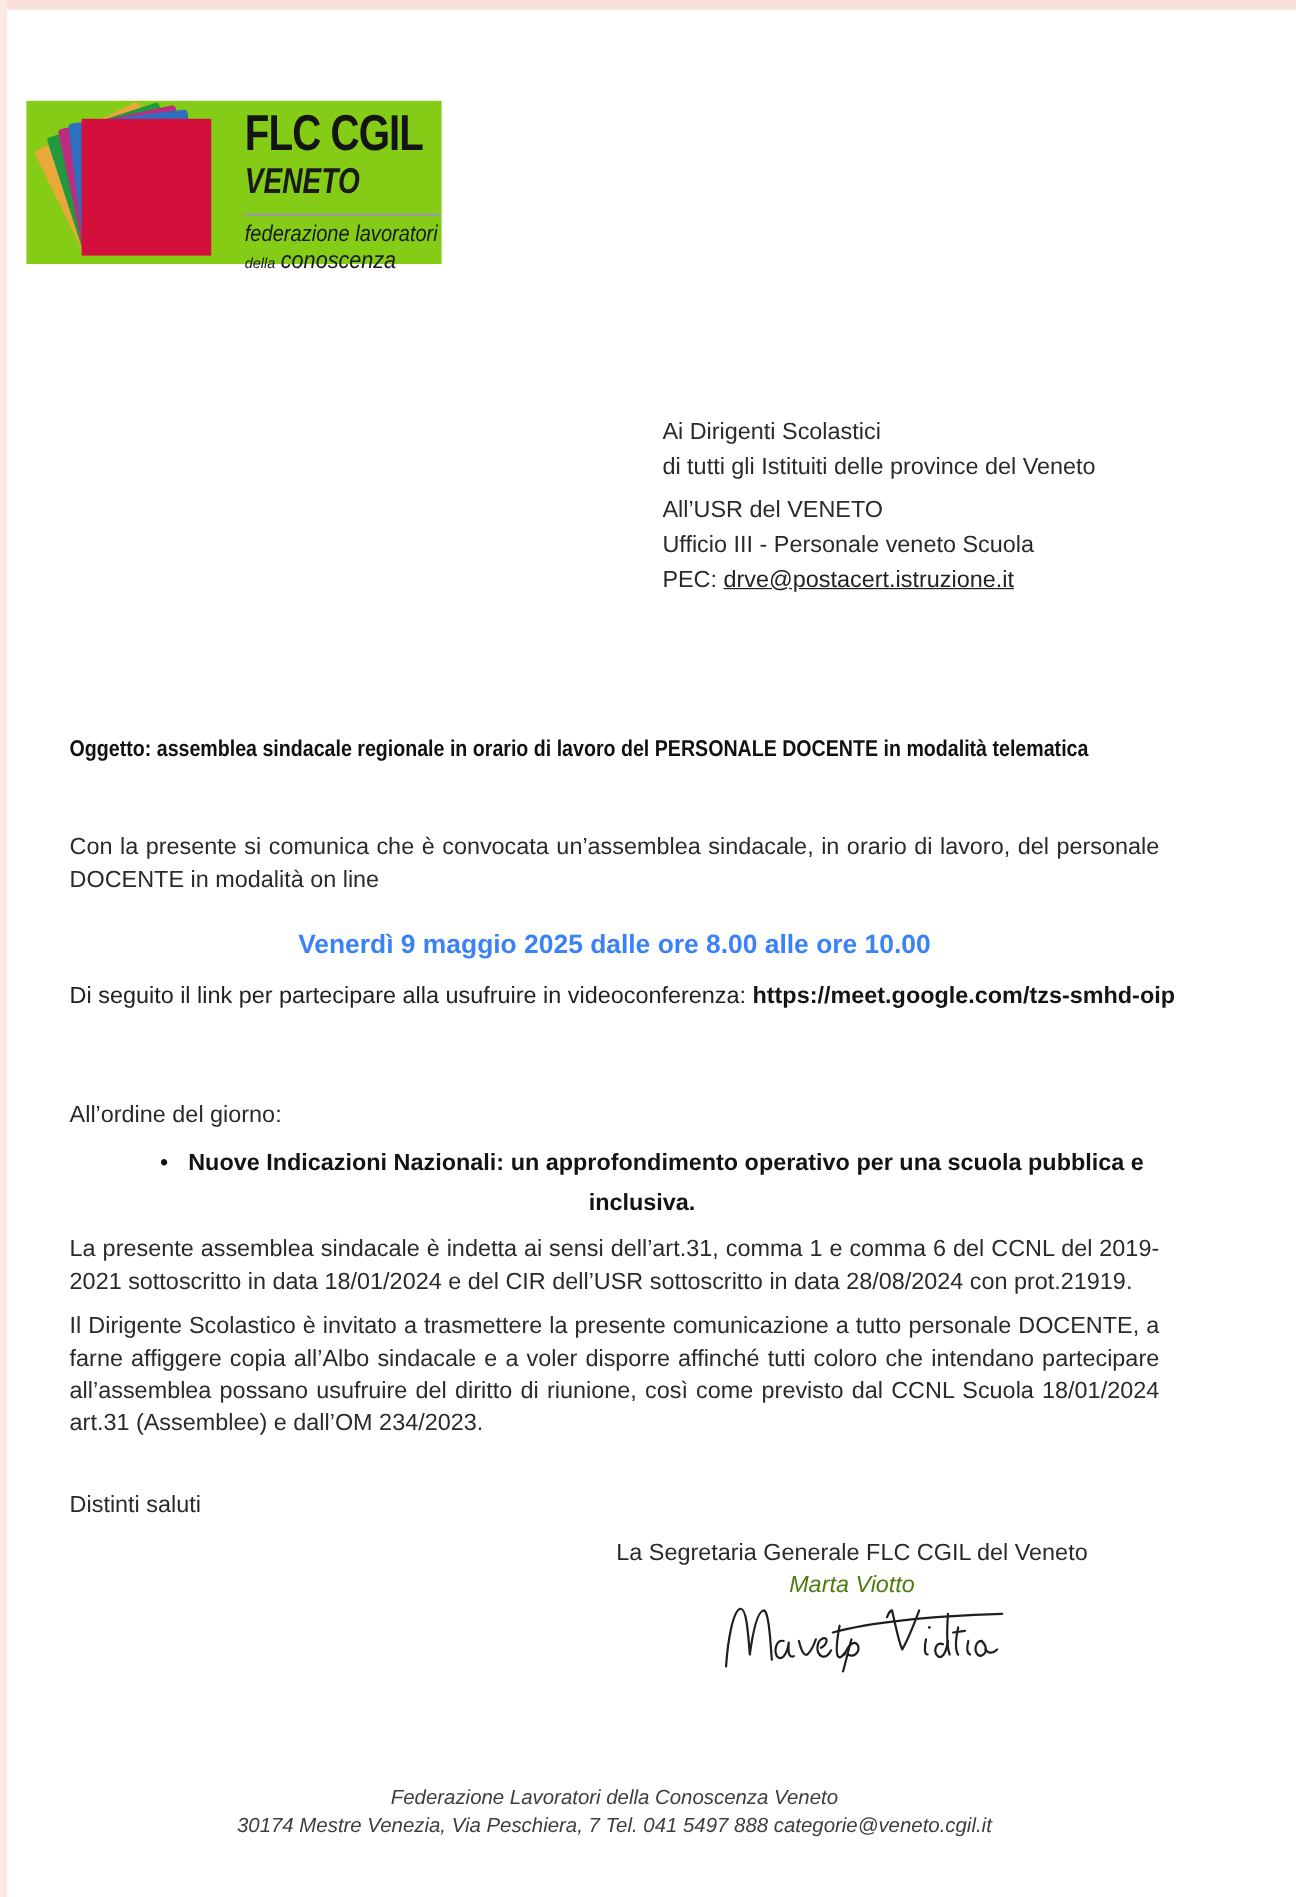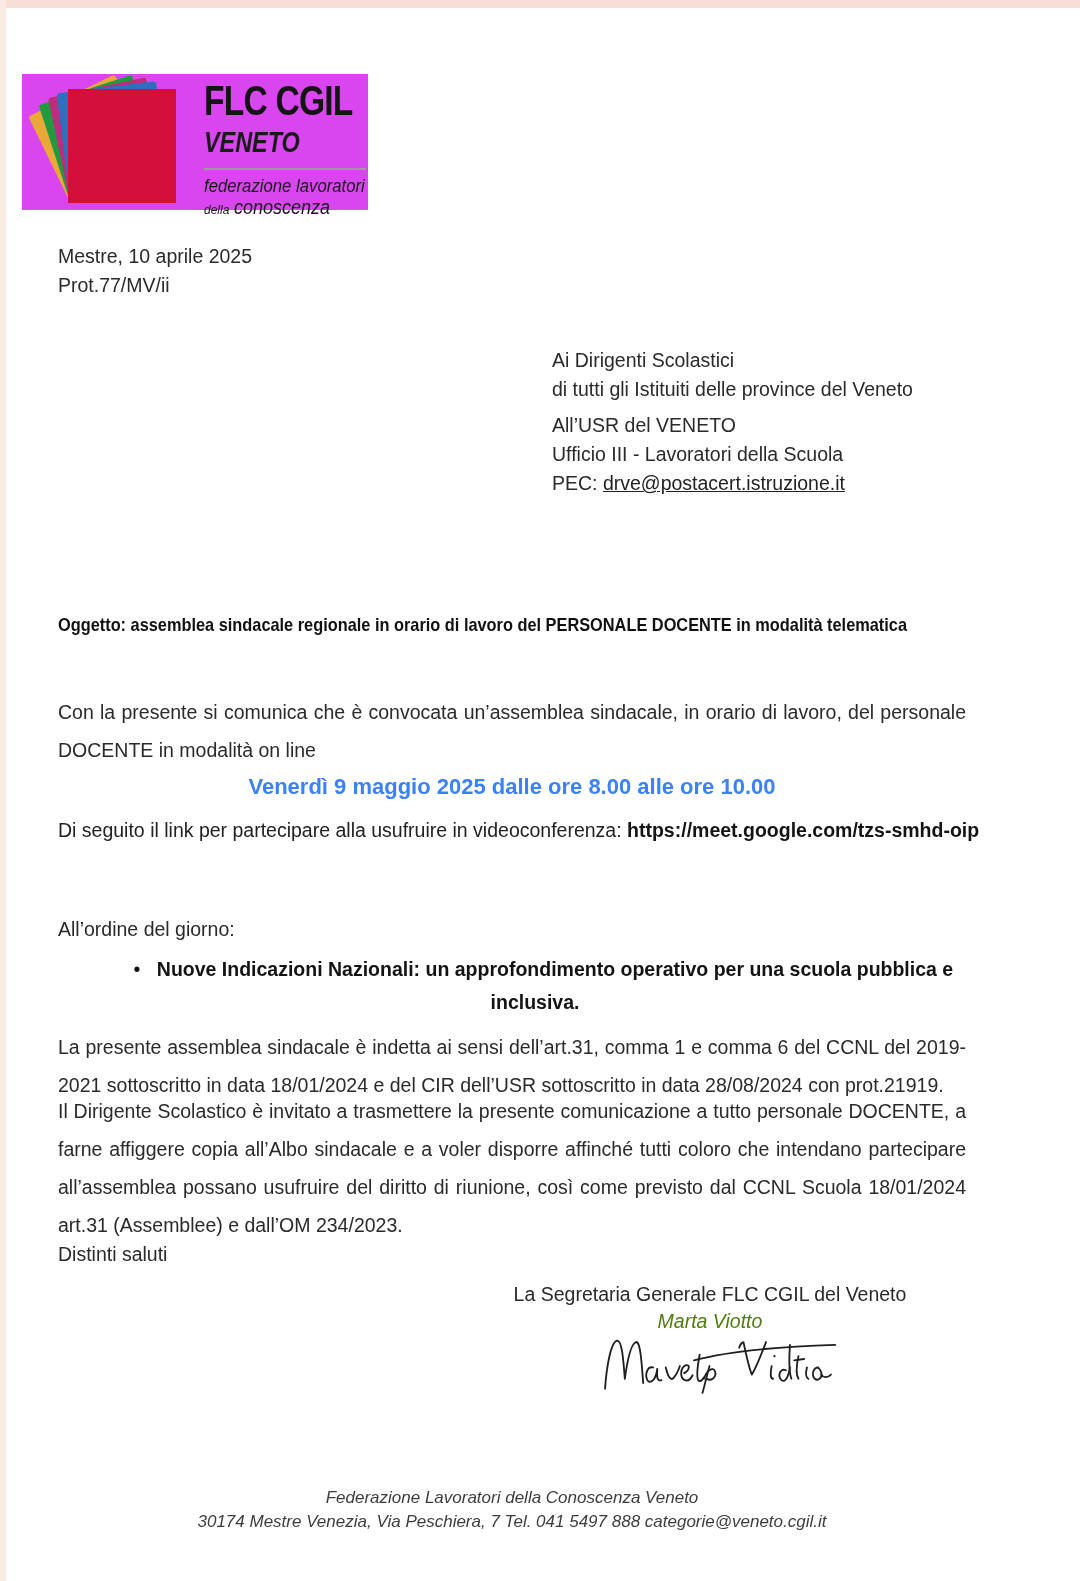--- a/index.html
+++ b/index.html
@@ -8,21 +8,21 @@
     width:1080px;height:1581px;
     background:#ffffff;
     font-family:"Liberation Sans","DejaVu Sans",sans-serif;
     color:#222222;
     overflow:hidden;
   }
   .edge-top{position:absolute;left:0;top:0;width:1080px;height:8px;background:#f8ded7;}
   .edge-left{position:absolute;left:0;top:0;width:6px;height:1581px;background:#fbe9e3;}
 
   
-  .logo-box{position:absolute;left:22px;top:74px;width:346px;height:136px;background:#d946ef;}
+  .logo-box{position:absolute;left:22px;top:84px;width:346px;height:136px;background:#84cc16;}
   .logo-fan{position:absolute;left:0;top:0;}
   .logo-text{position:absolute;left:182px;top:4px;width:168px;}
   .logo-org{
     display:inline-block;font-size:42px;font-weight:bold;color:#141414;
     letter-spacing:-1px;transform:scaleX(0.80);transform-origin:left top;
     line-height:46px;white-space:nowrap;
   }
   .logo-region{
     display:inline-block;font-size:30px;font-weight:bold;font-style:italic;color:#1a1a1a;
     transform:scaleX(0.78);transform-origin:left top;line-height:32px;white-space:nowrap;
@@ -33,21 +33,21 @@
     display:inline-block;font-size:19px;font-style:italic;color:#1a1a1a;
     transform:scaleX(0.88);transform-origin:left top;white-space:nowrap;line-height:22px;margin-top:5px;
   }
   .logo-sub2{display:block;white-space:nowrap;line-height:20px;margin-top:0px;}
   .logo-sub2 .small{font-size:12px;font-style:italic;color:#1a1a1a;}
   .logo-sub2 .big{font-size:20px;font-style:italic;color:#1a1a1a;display:inline-block;transform:scaleX(0.9);transform-origin:left bottom;}
 
   
   .abs{position:absolute;}
   .t{font-size:19.5px;line-height:29px;color:#2a2a2a;}
-  .para{font-size:19.5px;line-height:38px;color:#2a2a2a;text-align:justify;width:908px;}
+  .para{font-size:19.5px;line-height:27px;color:#2a2a2a;text-align:justify;width:908px;}
   .date-block{left:58px;top:242px;}
   .recipients{left:552px;top:346px;}
   .recipients .grp2{margin-top:7px;}
   .pec-link{text-decoration:underline;color:#222;cursor:pointer;}
 
   .subject{
     left:58px;top:610px;width:1000px;
     font-size:19px;font-weight:bold;color:#111;white-space:nowrap;
     transform:scaleX(0.86);transform-origin:left top;line-height:30px;
   }
@@ -93,31 +93,27 @@
     </svg>
     <div class="logo-text">
       <span class="logo-org">FLC CGIL</span><br>
       <span class="logo-region">VENETO</span>
       <div class="logo-sep"></div>
       <span class="logo-sub1">federazione lavoratori</span>
       <span class="logo-sub2"><span class="small">della</span> <span class="big">conoscenza</span></span>
     </div>
   </div>
 
-  <div class="abs date-block t">
-    <div>Mestre, 10 aprile 2025</div>
-    <div>Prot.77/MV/ii</div>
-  </div>
 
   <div class="abs recipients t">
     <div>Ai Dirigenti Scolastici</div>
     <div>di tutti gli Istituiti delle province del Veneto</div>
     <div class="grp2">
       <div>All’USR del VENETO</div>
-      <div>Ufficio III - Lavoratori della Scuola</div>
+      <div>Ufficio III - Personale veneto Scuola</div>
       <div><span>PEC: </span><span class="pec-link">drve@postacert.istruzione.it</span></div>
     </div>
   </div>
 
   <div class="abs subject">Oggetto: assemblea sindacale regionale in orario di lavoro del PERSONALE DOCENTE in modalità telematica</div>
 
   <div class="abs para intro">Con la presente si comunica che è convocata un’assemblea sindacale, in orario di lavoro, del personale DOCENTE in modalità on line</div>
 
   <div class="abs event-line">Venerdì 9 maggio 2025 dalle ore 8.00 alle ore 10.00</div>
 

